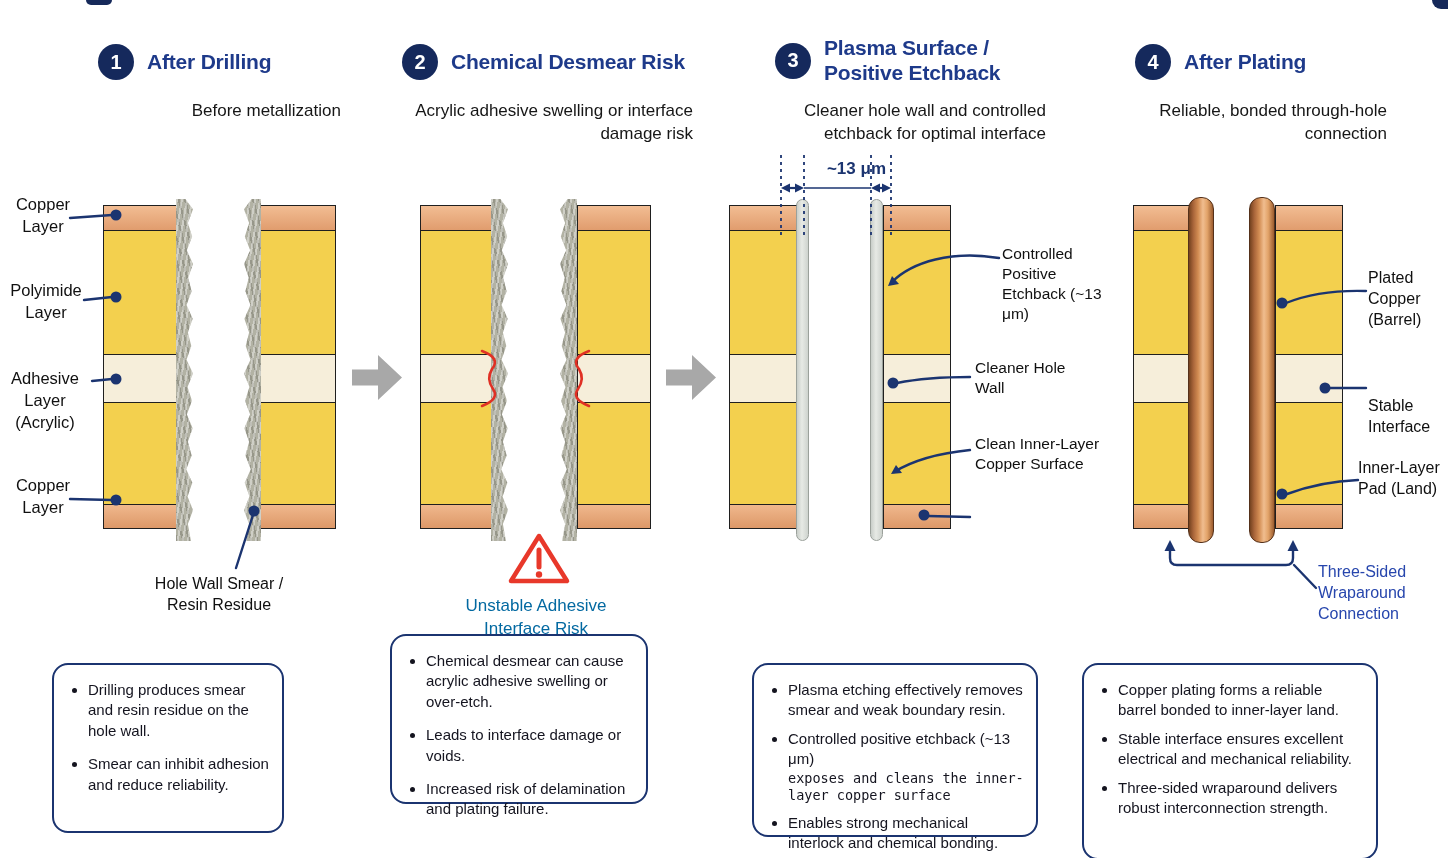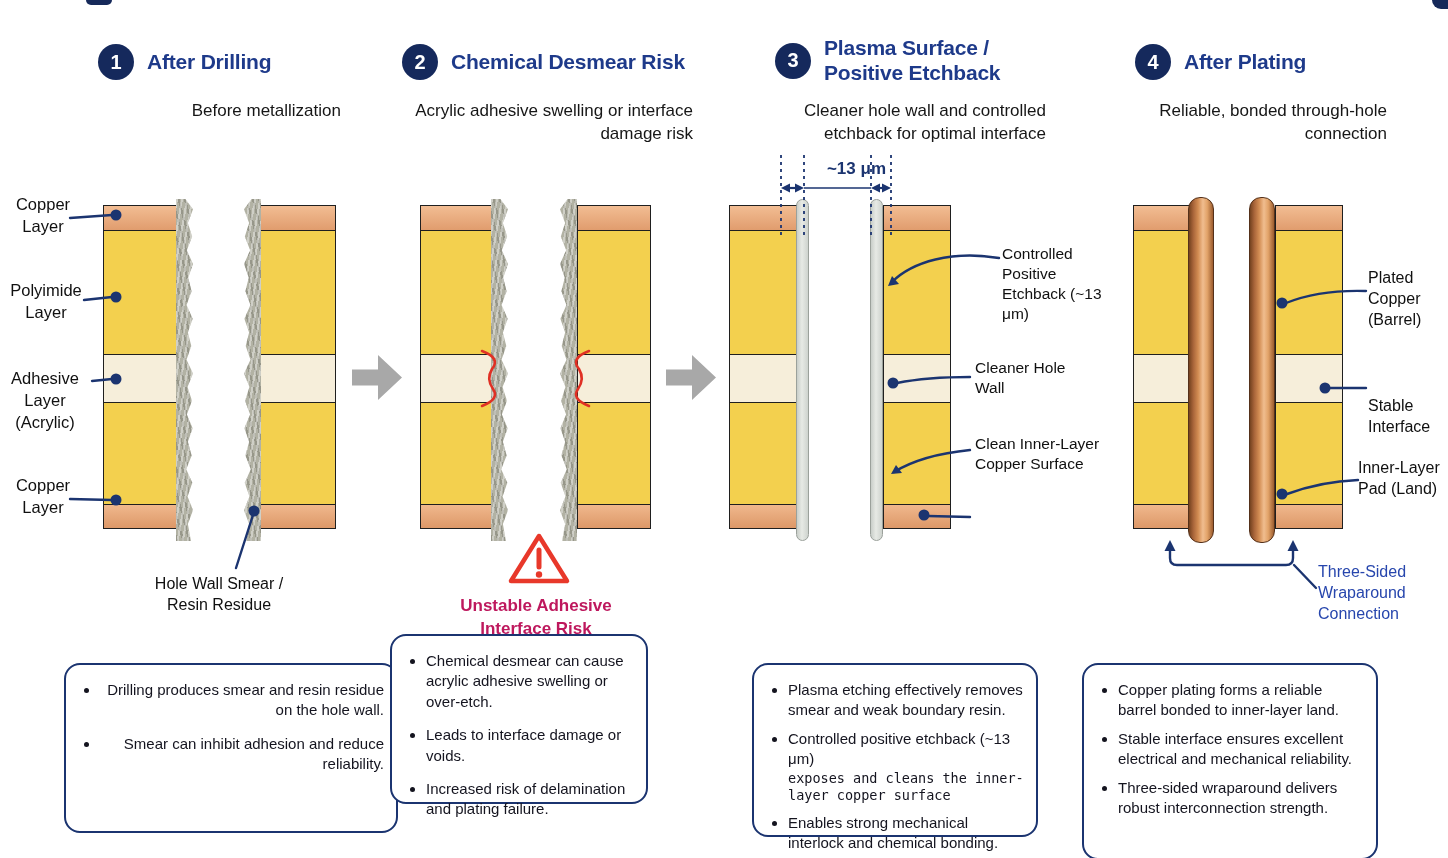--- a/index.html
+++ b/index.html
@@ -40,21 +40,21 @@
   
   .barrel{position:absolute;top:197px;width:26px;height:346px;border-radius:12px;
           box-sizing:border-box;border:1px solid #55311a;
           background:linear-gradient(90deg,#74421f,#a9653a 18%,#d28c52 38%,#f0bd8f 58%,#e2a369 76%,#9c5c2e);}
 
   
   .layerlab{position:absolute;text-align:center;font-size:16.5px;line-height:1.32;color:#101010;}
   .callout{position:absolute;font-size:15.5px;line-height:1.3;color:#101010;}
   .callout.center{text-align:center;}
   .blue-label{color:#2746ad;}
-  .red-label{position:absolute;text-align:center;color:#be185d;font-weight:bold;font-size:17px;line-height:1.35;}
+  .red-label{position:absolute;text-align:center;color:#0369a1;font-weight:normal;font-size:17px;line-height:1.35;}
   .measure{position:absolute;text-align:right;color:#1b3470;font-weight:bold;font-size:17px;}
 
   
   .flow-arrow{position:absolute;width:50px;height:45px;background:#a8a8a8;
               clip-path:polygon(0% 32%,52% 32%,52% 0%,100% 50%,52% 100%,52% 68%,0% 68%);}
 
   
   .notebox{position:absolute;box-sizing:border-box;border:2.2px solid #1b3470;border-radius:16px;
            background:#ffffff;padding:15px 12px 8px 8px;}
   .notebox ul{margin:0;padding-left:26px;}
@@ -187,21 +187,21 @@
   <div class="barrel" style="left:1249px;"></div>
 
   <div class="callout" style="left:1368px;top:268px;width:76px;font-size:16px;">Plated Copper (Barrel)</div>
   <div class="callout" style="left:1368px;top:368px;width:76px;font-size:16px;margin-top:28px;">Stable Interface</div>
   <div class="callout" style="left:1358px;top:458px;width:90px;font-size:16px;">Inner-Layer Pad (Land)</div>
   <div class="callout blue-label" style="left:1318px;top:562px;width:105px;font-size:16px;">Three-Sided Wraparound Connection</div>
 
   <div class="flow-arrow" style="left:352px;top:355px;"></div>
   <div class="flow-arrow" style="left:666px;top:355px;"></div>
 
-  <div class="notebox" style="left:64px;top:663px;width:334px;height:170px;text-align:right;">
+  <div class="notebox" style="left:52px;top:663px;width:232px;height:170px;">
     <ul>
       <li>Drilling produces smear and resin residue on the hole wall.</li>
       <li>Smear can inhibit adhesion and reduce reliability.</li>
     </ul>
   </div>
 
   <div class="notebox" style="left:390px;top:634px;width:258px;height:170px;">
     <ul>
       <li>Chemical desmear can cause acrylic adhesive swelling or over-etch.</li>
       <li>Leads to interface damage or voids.</li>

